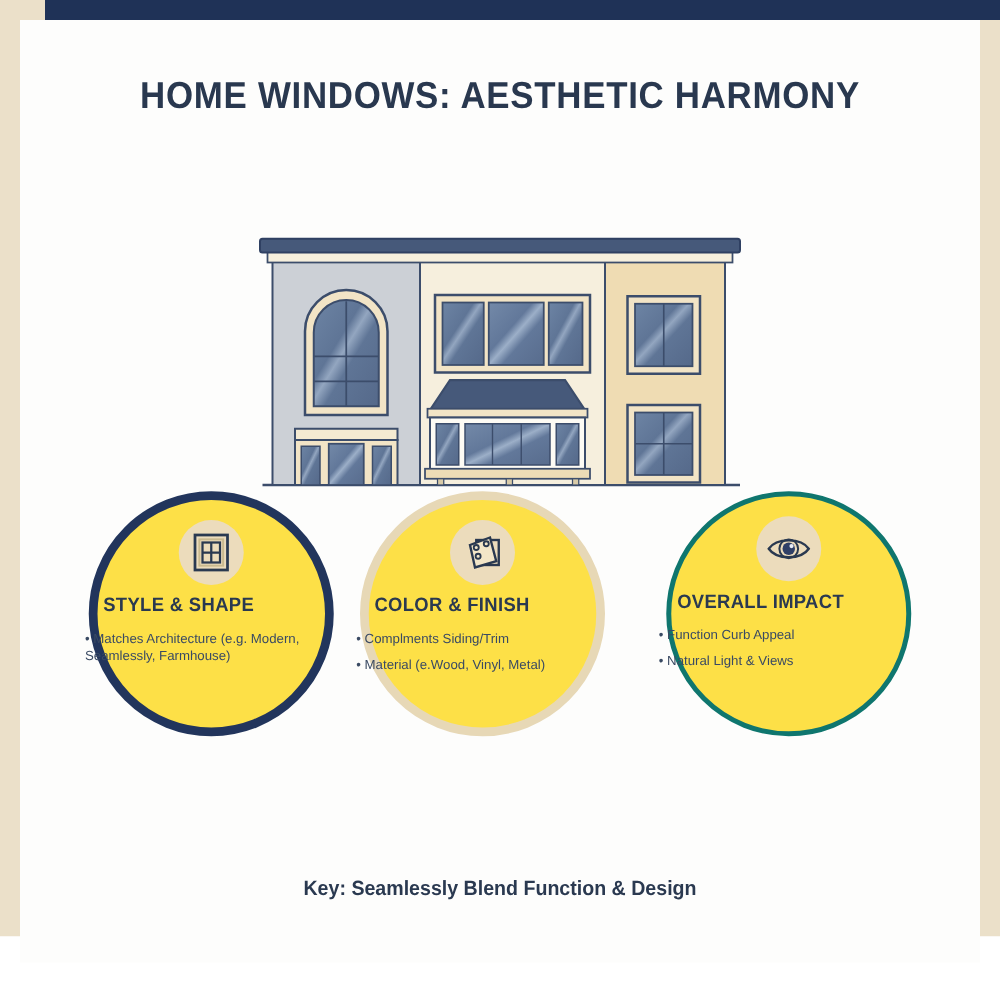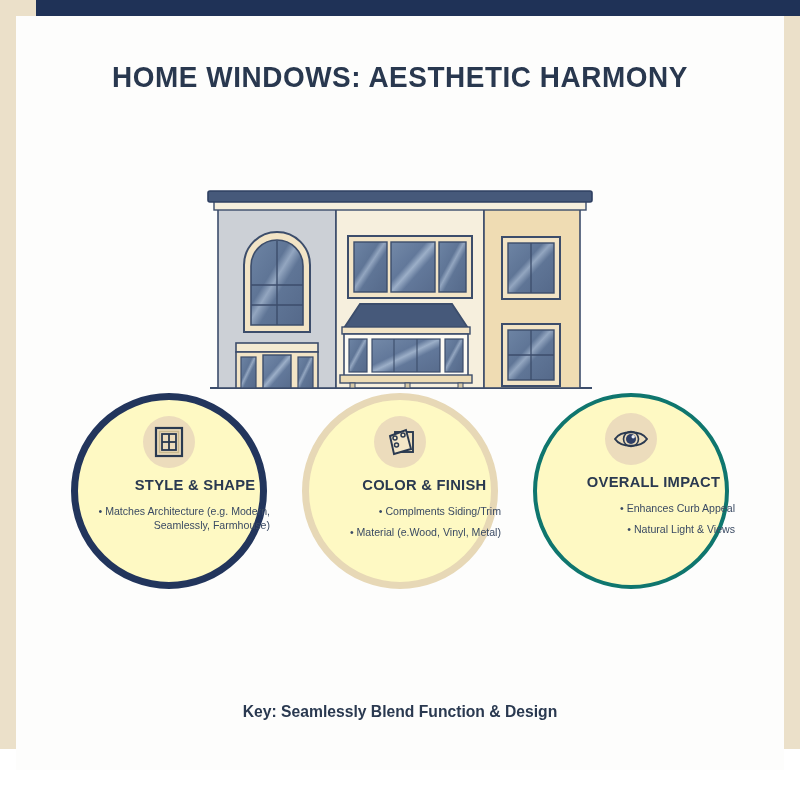--- a/index.html
+++ b/index.html
@@ -60,26 +60,26 @@
     width: 400px;
     height: 215px;
   }
 
   
   .circle {
     position: absolute;
     width: 196px;
     height: 196px;
     border-radius: 50%;
-    background: #fef9c3;
-    text-align: right;
+    background: #fde047;
+    text-align: left;
   }
   #c1 { left: 71px;  top: 393px; border: 7px solid #223css; }
   #c1 { border: 7px solid #22355c; }
-  #c2 { left: 302px; top: 393px; border: 7px solid #e7d8b6; }
+  #c2 { left: 288px; top: 393px; border: 7px solid #e7d8b6; }
   #c3 { left: 533px; top: 393px; border: 4px solid #0f766e; }
 
   .badge {
     position: absolute;
     left: 50%;
     top: 16px;
     transform: translateX(-50%);
     width: 52px;
     height: 52px;
     border-radius: 50%;
@@ -257,20 +257,20 @@
     <div class="badge">
       <svg width="36" height="24" viewBox="0 0 36 24" xmlns="http://www.w3.org/2000/svg">
         <path d="M2 12 C8 3, 28 3, 34 12 C28 21, 8 21, 2 12 Z" fill="none" stroke="#2a3950" stroke-width="1.9"></path>
         <circle cx="18" cy="12" r="7.5" fill="none" stroke="#2a3950" stroke-width="1.6"></circle>
         <circle cx="18" cy="12" r="5" fill="#2f3f66"></circle>
         <circle cx="20.2" cy="9.8" r="1.7" fill="#e9edf5"></circle>
       </svg>
     </div>
     <div class="c-title">OVERALL IMPACT</div>
     <ul class="c-list">
-      <li>Enhances Curb Appeal</li>
+      <li>Function Curb Appeal</li>
       <li>Natural Light &amp; Views</li>
     </ul>
   </div>
 
   <div id="key">Key: Seamlessly Blend Function &amp; Design</div>
 
 </div>
 
 </body></html>

